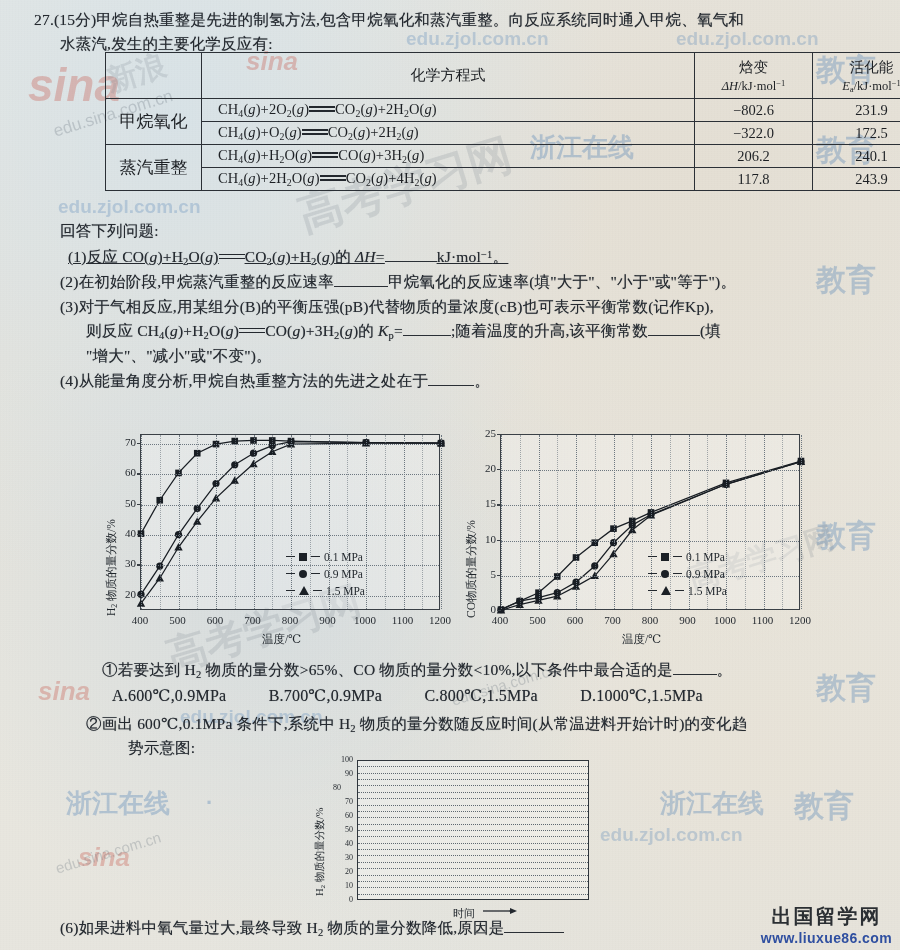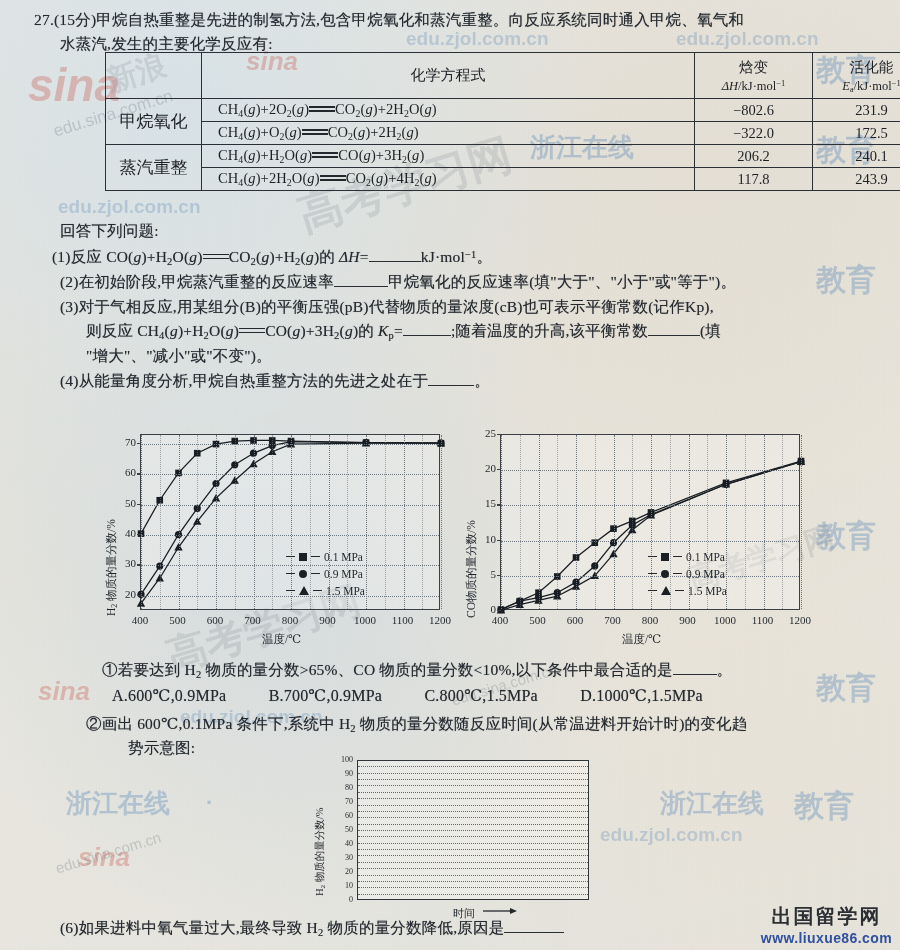--- a/index.html
+++ b/index.html
@@ -214,21 +214,21 @@
         <span class="eq">CH<sub>4</sub>(<span class="ital">g</span>)+2H<sub>2</sub>O(<span class="ital">g</span>)<span class="arrow2"></span>CO<sub>2</sub>(<span class="ital">g</span>)+4H<sub>2</sub>(<span class="ital">g</span>)</span>
       </td>
       <td class="num">117.8</td>
       <td class="num">243.9</td>
     </tr>
   </tbody>
     </table>
 
   <div class="line blurry" style="left:60px; top:221px;">回答下列问题:</div>
 
-  <div class="line blurry" style="left:52px; top:247px;">
+  <div class="line blurry" style="left:68px; top:247px;text-decoration:underline;">
     (1)反应 CO(<span class="ital">g</span>)+H<sub>2</sub>O(<span class="ital">g</span>)<span class="arrow2"></span>CO<sub>2</sub>(<span class="ital">g</span>)+H<sub>2</sub>(<span class="ital">g</span>)的 <span class="ital">ΔH</span>=<span class="blank" style="width:52px"></span>kJ·mol<sup>−1</sup>。
   </div>
 
   <div class="line blurry" style="left:60px; top:272px;">
     (2)在初始阶段,甲烷蒸汽重整的反应速率<span class="blank" style="width:54px"></span>甲烷氧化的反应速率(填"大于"、"小于"或"等于")。
   </div>
 
   <div class="line blurry" style="left:60px; top:297px;">(3)对于气相反应,用某组分(B)的平衡压强(pB)代替物质的量浓度(cB)也可表示平衡常数(记作Kp),</div>
   <div class="line blurry" style="left:86px; top:321px;">
     则反应 CH<sub>4</sub>(<span class="ital">g</span>)+H<sub>2</sub>O(<span class="ital">g</span>)<span class="arrow2"></span>CO(<span class="ital">g</span>)+3H<sub>2</sub>(<span class="ital">g</span>)的 <span class="ital">K</span><sub>p</sub>=<span class="blank" style="width:48px"></span>;随着温度的升高,该平衡常数<span class="blank" style="width:52px"></span>(填
@@ -516,21 +516,21 @@
       </div>
     <div id="grid2-ticks">
         <div class="tick-lbl" style="left: -24px; top: 135px; width: 20px; text-align: right; font-size: 8px;">0</div>
         <div class="tick-lbl" style="left: -24px; top: 121px; width: 20px; text-align: right; font-size: 8px;">10</div>
         <div class="tick-lbl" style="left: -24px; top: 107px; width: 20px; text-align: right; font-size: 8px;">20</div>
         <div class="tick-lbl" style="left: -24px; top: 93px; width: 20px; text-align: right; font-size: 8px;">30</div>
         <div class="tick-lbl" style="left: -24px; top: 79px; width: 20px; text-align: right; font-size: 8px;">40</div>
         <div class="tick-lbl" style="left: -24px; top: 65px; width: 20px; text-align: right; font-size: 8px;">50</div>
         <div class="tick-lbl" style="left: -24px; top: 51px; width: 20px; text-align: right; font-size: 8px;">60</div>
         <div class="tick-lbl" style="left: -24px; top: 37px; width: 20px; text-align: right; font-size: 8px;">70</div>
-        <div class="tick-lbl" style="left: -24px; top: 23px; width: 20px; text-align: right; font-size: 8px;">80</div>
+        <div class="tick-lbl" style="left: -24px; top: 23px; width: 20px; text-align: left; font-size: 8px;">80</div>
         <div class="tick-lbl" style="left: -24px; top: 9px; width: 20px; text-align: right; font-size: 8px;">90</div>
         <div class="tick-lbl" style="left: -24px; top: -5px; width: 20px; text-align: right; font-size: 8px;">100</div>
       </div>
     <div class="ax-title vert" style="left:-44px; top:136px; font-size:10.5px;">H<sub>2</sub> 物质的量分数/%</div>
     <div class="ax-title" style="left:96px; top:146px; font-size:11px;">
       <span>时间</span>
       <span style="display:inline-block;margin-left:5px;position:relative;top:-2px;">
         <svg width="34" height="8" viewBox="0 0 34 8">
             <line x1="0" y1="4" x2="27" y2="4" stroke="#23282e" stroke-width="1.3"></line>
             <polygon points="27,1 34,4 27,7" fill="#23282e"></polygon>

